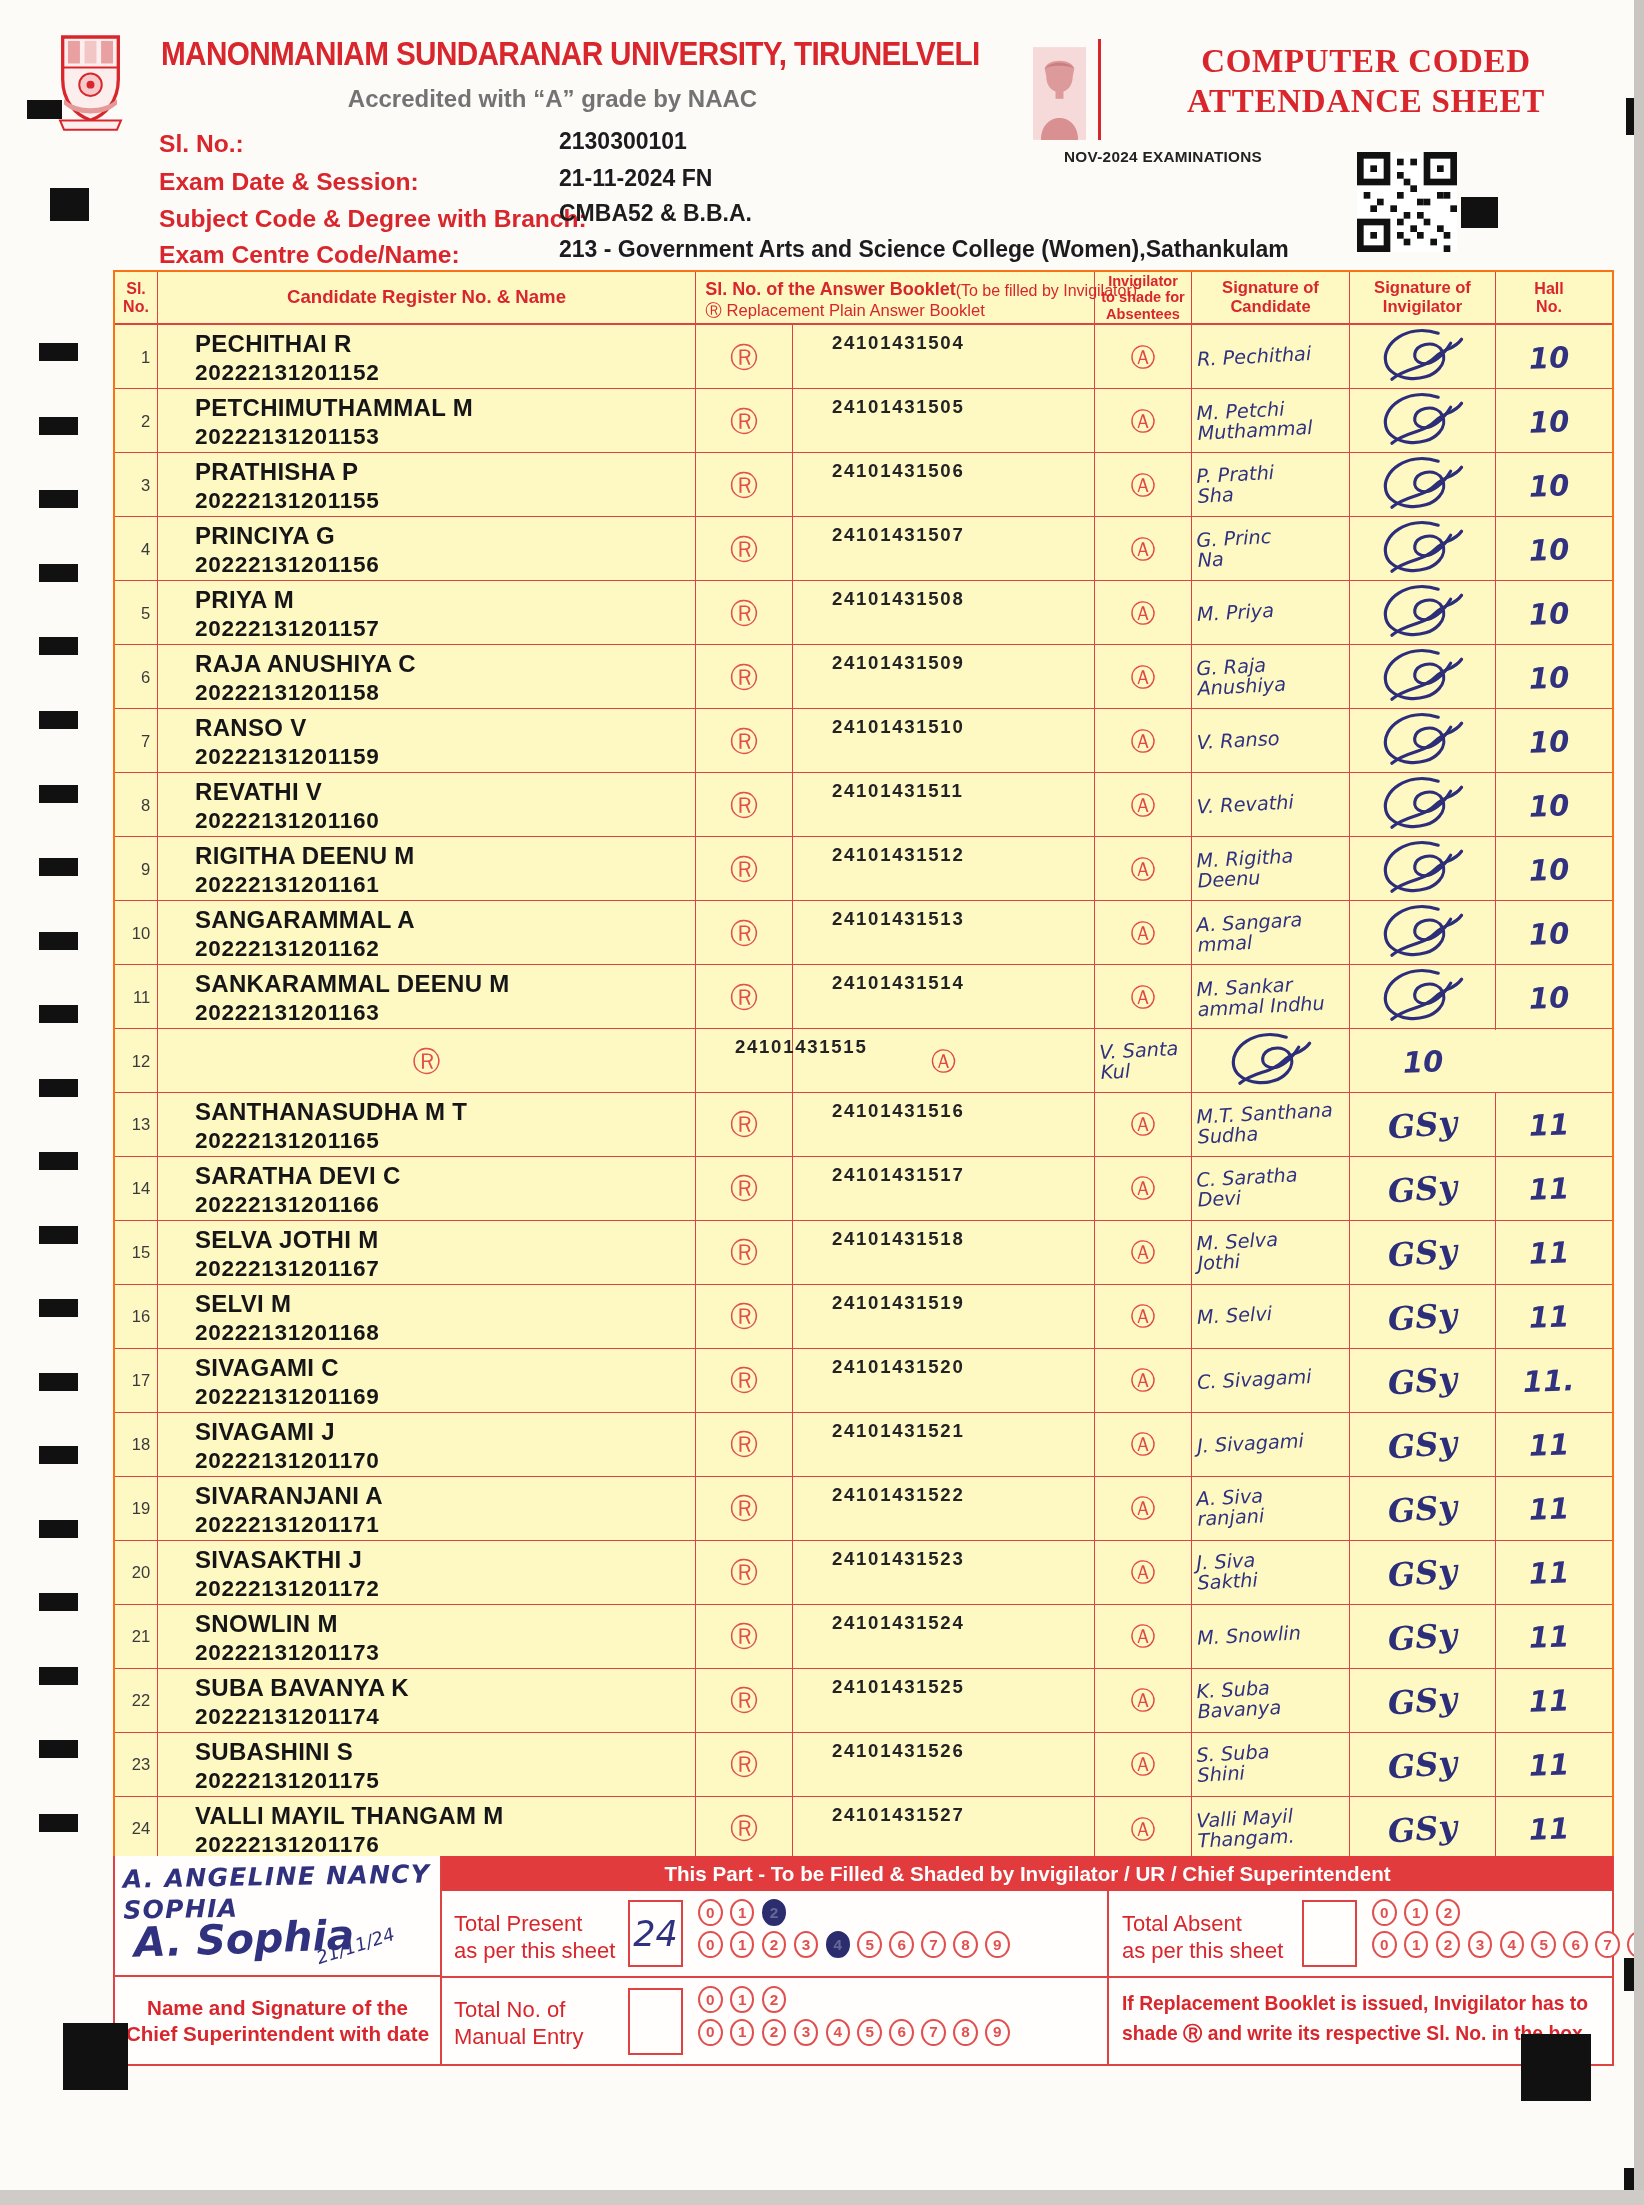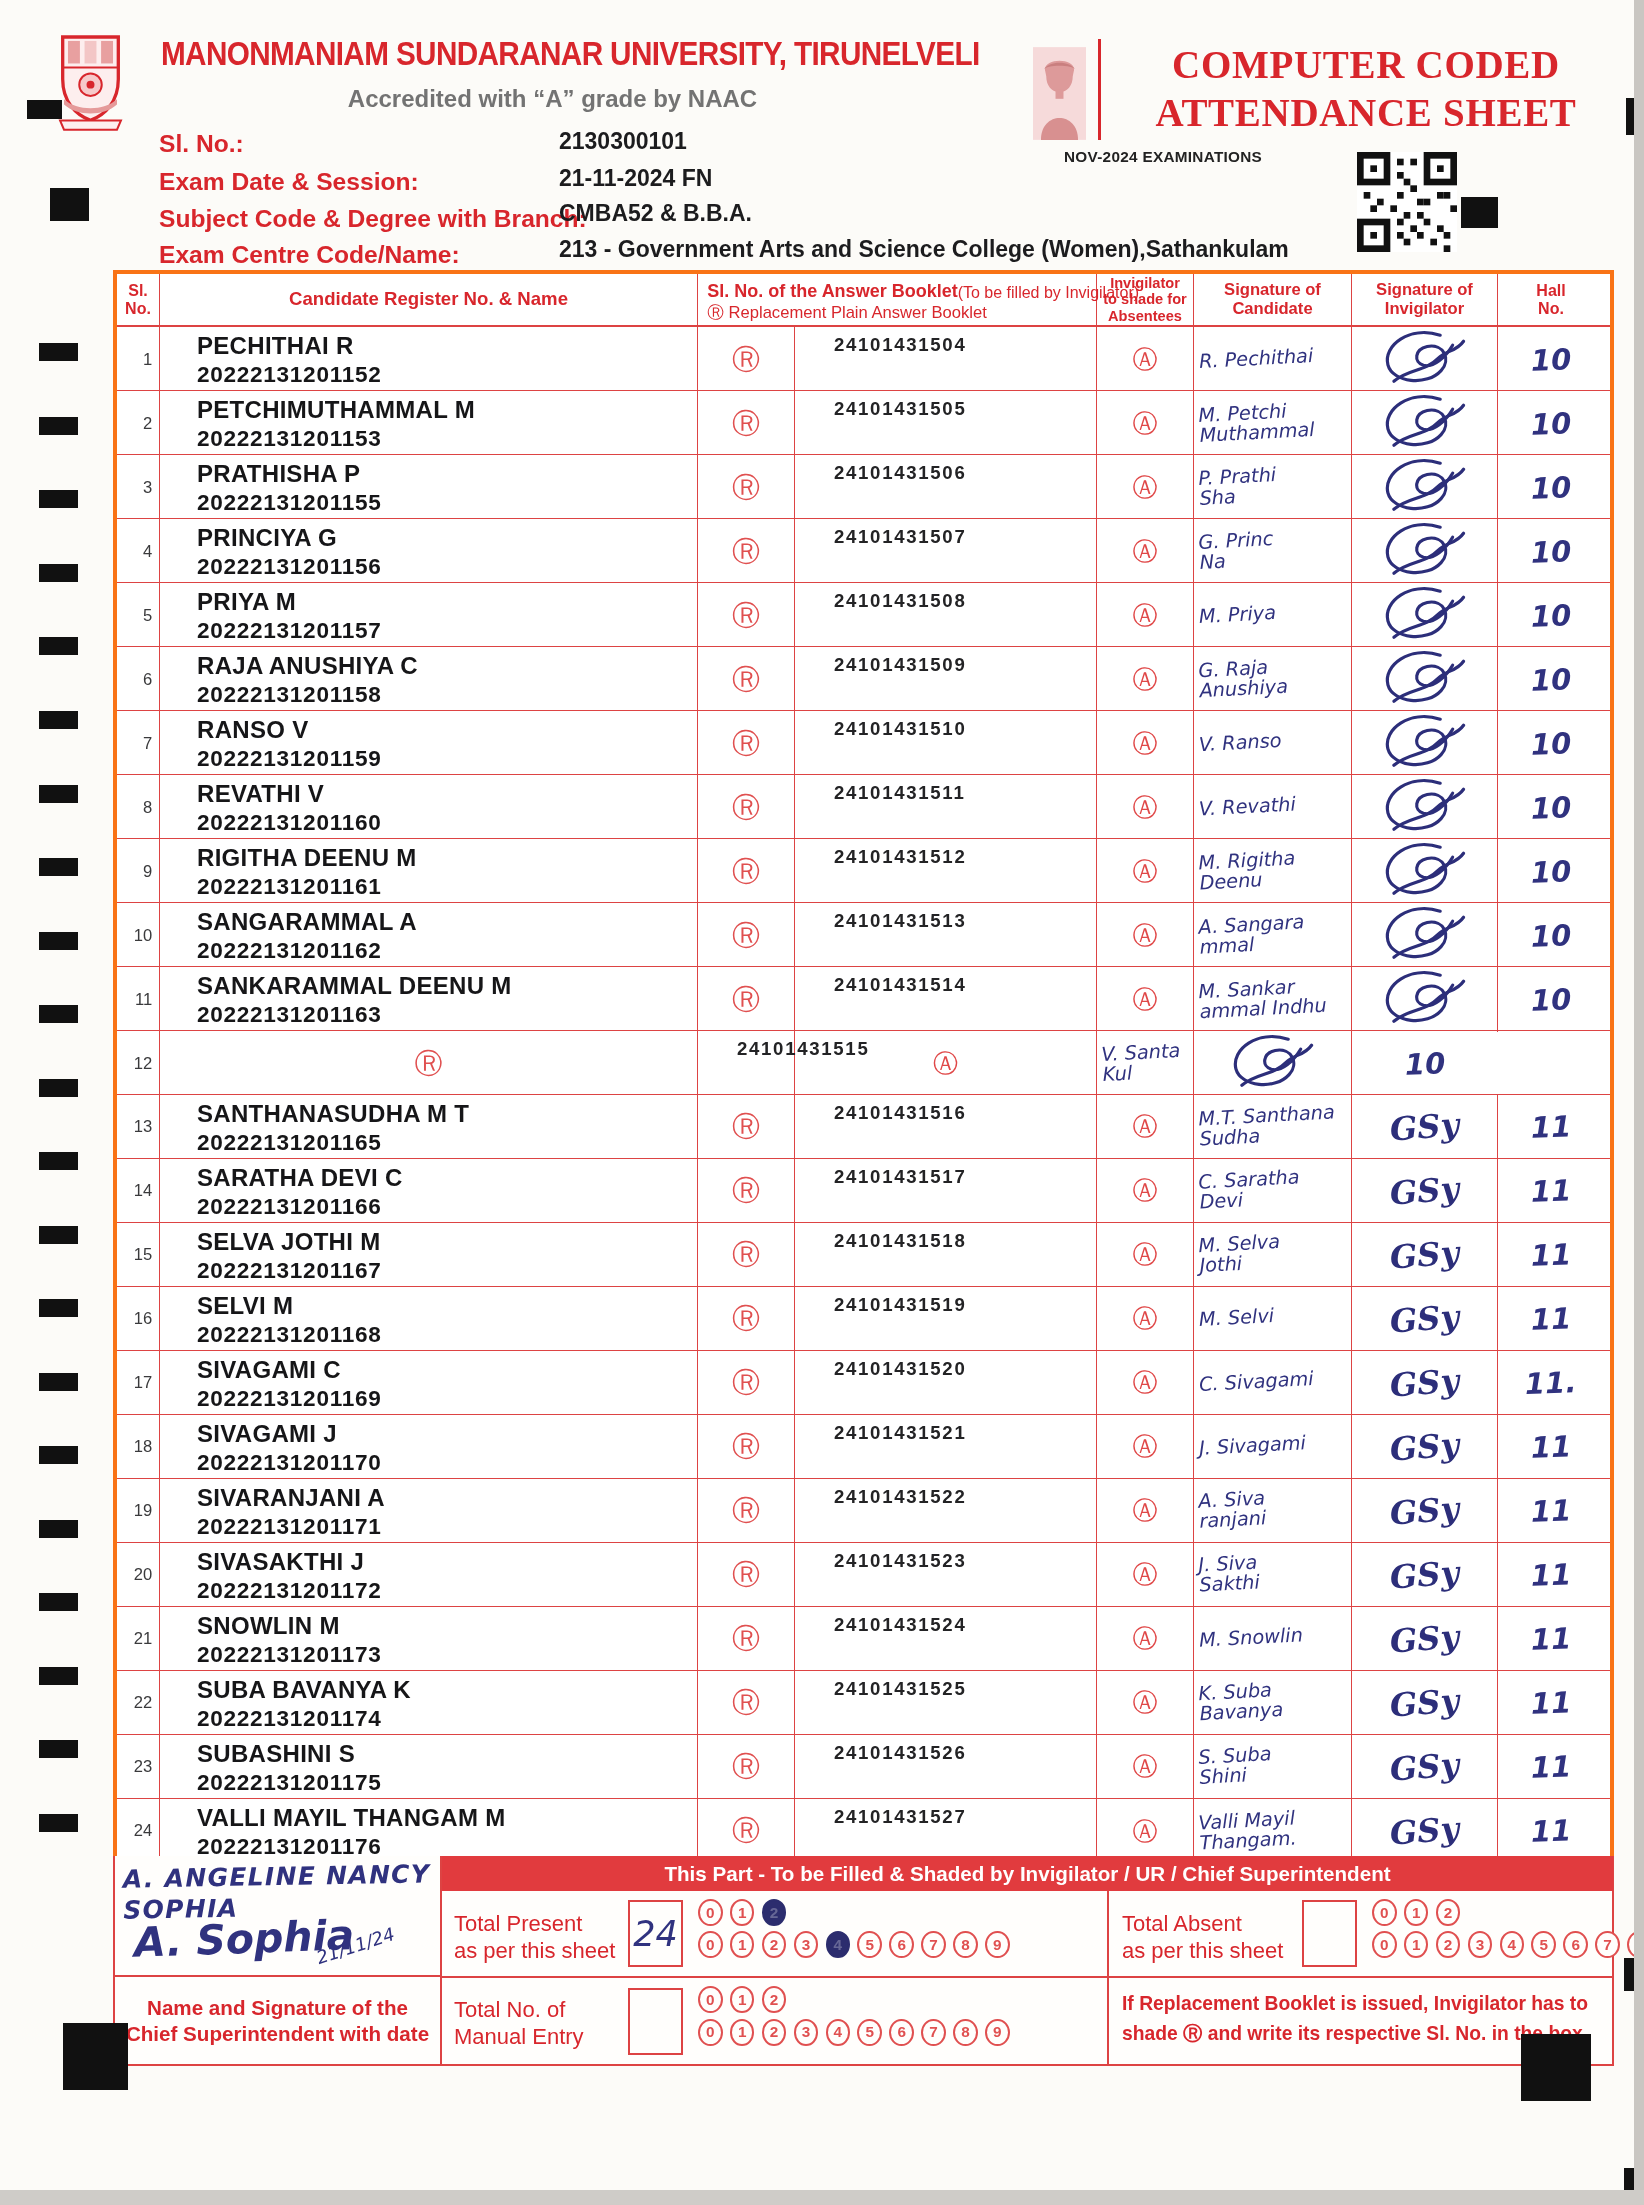--- a/index.html
+++ b/index.html
@@ -22,37 +22,37 @@
   }
   .uni-accred{
     position:absolute;left:253px;top:85px;width:599px;text-align:center;
     font-size:24px;font-weight:bold;color:#737373;
   }
   .portrait{position:absolute;left:1033px;top:47px;width:53px;height:93px;}
   .title-vline{position:absolute;left:1098px;top:39px;width:2.7px;height:101px;background:#d8262c;}
   .sheet-title{
     position:absolute;left:1113px;top:41px;width:506px;text-align:center;
     font-family:"Liberation Serif",serif;font-weight:bold;color:#d8262c;
-    font-size:39px;line-height:1.22;letter-spacing:0.7px;white-space:pre-line;
+    font-size:33px;line-height:1.22;letter-spacing:0.7px;white-space:pre-line;
   }
   .session{
     position:absolute;left:1048px;top:148px;font-size:15.3px;font-weight:bold;color:#222;
     letter-spacing:0.3px;
     margin-left:16px;
   }
   .qr{position:absolute;left:1357px;top:152px;width:100px;height:100px;}
 
   
   .meta-label{position:absolute;left:123px;font-size:24.6px;font-weight:bold;color:#d8262c;white-space:nowrap;margin-left:36px;}
   .meta-value{position:absolute;left:559px;font-size:23px;font-weight:bold;color:#1c1c1e;white-space:nowrap;}
 
   
   .sheet-table{
     position:absolute;left:113px;top:270px;width:1501px;
-    border:4px solid #f97316;box-sizing:border-box;background:#ffffff;
+    border:2px solid #f97316;box-sizing:border-box;background:#fef9c3;
   }
   .t-head{
     display:grid;grid-template-columns:43px 538px 97px 302px 97px 158px 146px 106px;
     border-bottom:2px solid #dd4343;height:53px;box-sizing:border-box;
   }
   .t-head>div{border-right:1.3px solid #dd4343;box-sizing:border-box;
     display:flex;flex-direction:column;justify-content:center;align-items:center;
     font-weight:bold;color:#d8262c;text-align:center;line-height:1.12;}
   .t-head>div:last-child{border-right:none;}
   .h-sl{font-size:16px;white-space:pre-line;}

